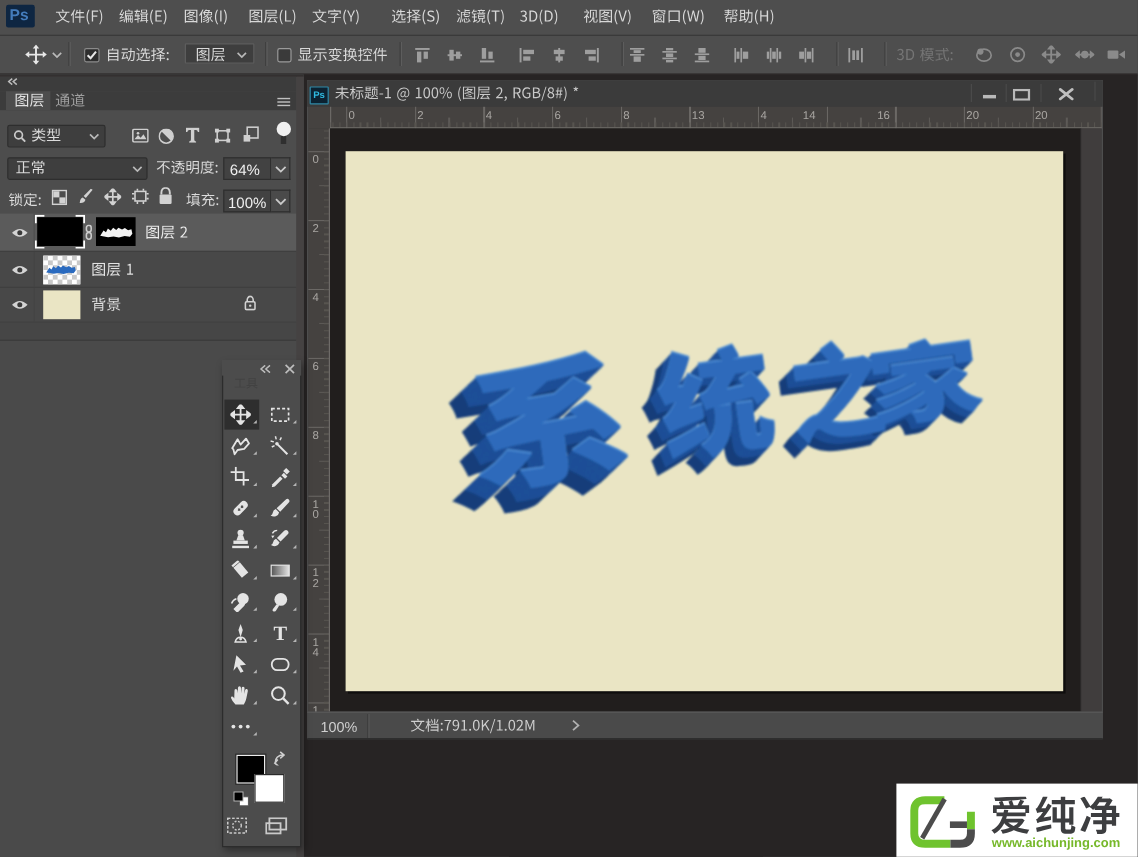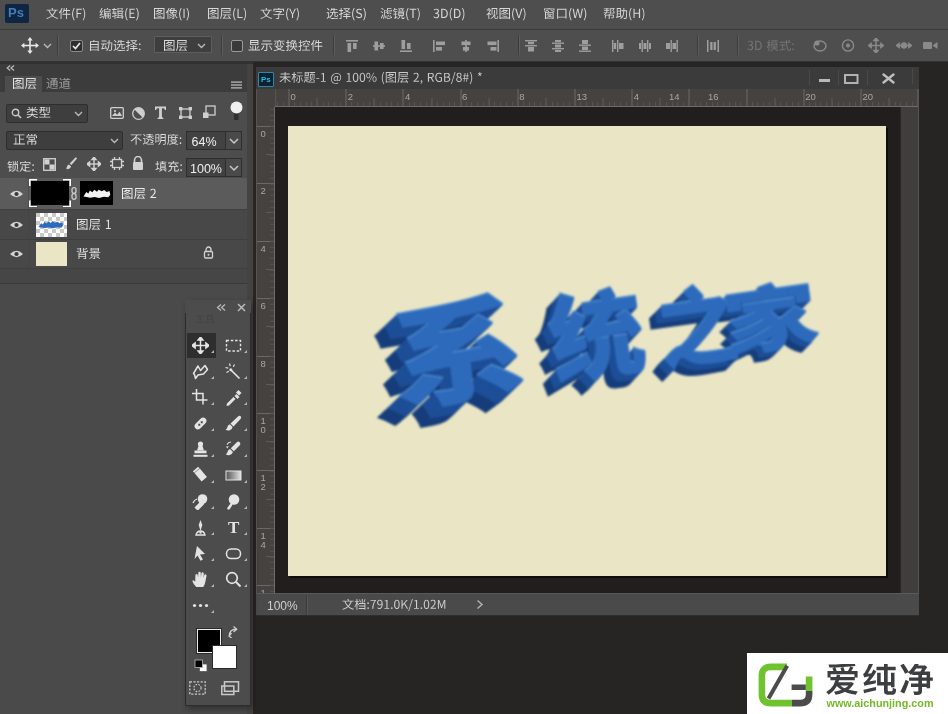--- a/index.html
+++ b/index.html
@@ -512,21 +512,21 @@
 background-image:repeating-linear-gradient(to right, #57544f 0px, #57544f 1px, transparent 1px, transparent 5.720000000000001px);
 background-position:2.0599999999999987px 0;"></div>
 <div style="position:absolute;left:290.5px;top:90.5px;font:400 9.5px 'Liberation Sans',sans-serif;color:#a9a6a2;white-space:nowrap">0</div>
 <div style="position:absolute;left:347.7px;top:90.5px;font:400 9.5px 'Liberation Sans',sans-serif;color:#a9a6a2;white-space:nowrap">2</div>
 <div style="position:absolute;left:404.9px;top:90.5px;font:400 9.5px 'Liberation Sans',sans-serif;color:#a9a6a2;white-space:nowrap">4</div>
 <div style="position:absolute;left:462.1px;top:90.5px;font:400 9.5px 'Liberation Sans',sans-serif;color:#a9a6a2;white-space:nowrap">6</div>
 <div style="position:absolute;left:519.3px;top:90.5px;font:400 9.5px 'Liberation Sans',sans-serif;color:#a9a6a2;white-space:nowrap">8</div>
 <div style="position:absolute;left:576.5px;top:90.5px;font:400 9.5px 'Liberation Sans',sans-serif;color:#a9a6a2;white-space:nowrap">13</div>
 <div style="position:absolute;left:633.7px;top:90.5px;font:400 9.5px 'Liberation Sans',sans-serif;color:#a9a6a2;white-space:nowrap">4</div>
 <div style="position:absolute;left:669px;top:90.5px;font:400 9.5px 'Liberation Sans',sans-serif;color:#a9a6a2;white-space:nowrap">14</div>
-<div style="position:absolute;left:708px;top:90.5px;font:400 9.5px 'Liberation Sans',sans-serif;color:#a9a6a2;white-space:nowrap">16</div>
+<div style="position:absolute;left:731px;top:90.5px;font:400 9.5px 'Liberation Sans',sans-serif;color:#a9a6a2;white-space:nowrap">16</div>
 <div style="position:absolute;left:805.3000000000001px;top:90.5px;font:400 9.5px 'Liberation Sans',sans-serif;color:#a9a6a2;white-space:nowrap">20</div>
 <div style="position:absolute;left:862.5px;top:90.5px;font:400 9.5px 'Liberation Sans',sans-serif;color:#a9a6a2;white-space:nowrap">20</div>
 <div style="position:absolute;left:274.5px;top:106px;width:643.5px;height:1px;background:#6e6b68;"></div>
 <div style="position:absolute;left:257px;top:107px;width:17.5px;height:486px;background:#454240;
 background-image:
 repeating-linear-gradient(to bottom, #6b6865 0px, #6b6865 1px, transparent 1px, transparent 57.4px),
 repeating-linear-gradient(to bottom, transparent 0px, transparent 28.2px, #5d5a57 28.2px, #5d5a57 29.2px, transparent 29.2px, transparent 57.4px);
 background-position:0 19.0px,9px 19.0px;background-size:100% auto,8px auto;background-repeat:repeat-y;"></div>
 <div style="position:absolute;left:270px;top:107px;width:4px;height:486px;
 background-image:repeating-linear-gradient(to bottom, #57544f 0px, #57544f 1px, transparent 1px, transparent 5.74px);

